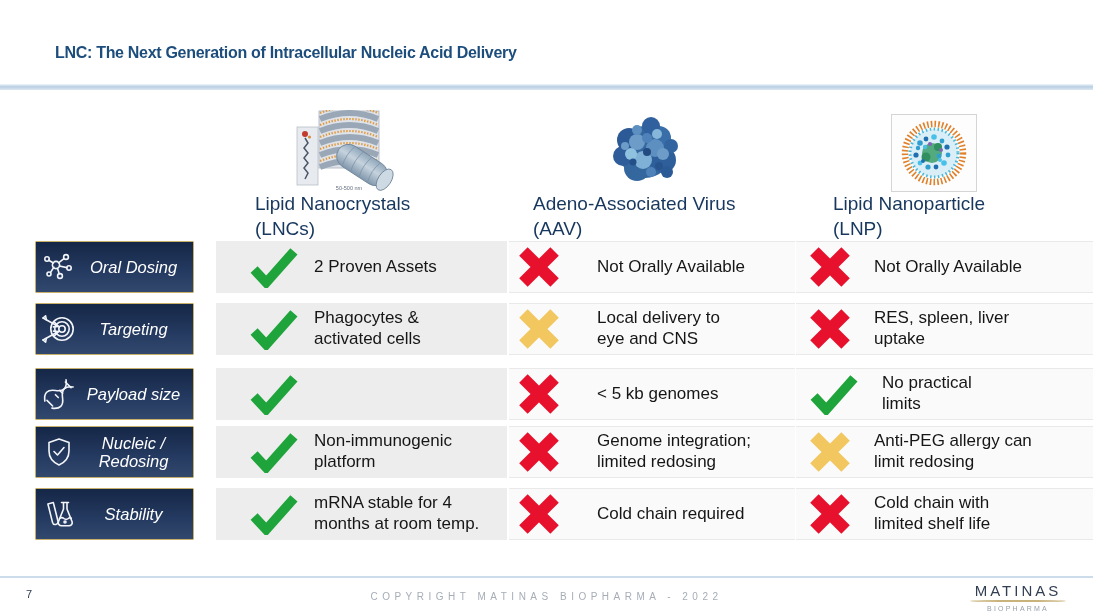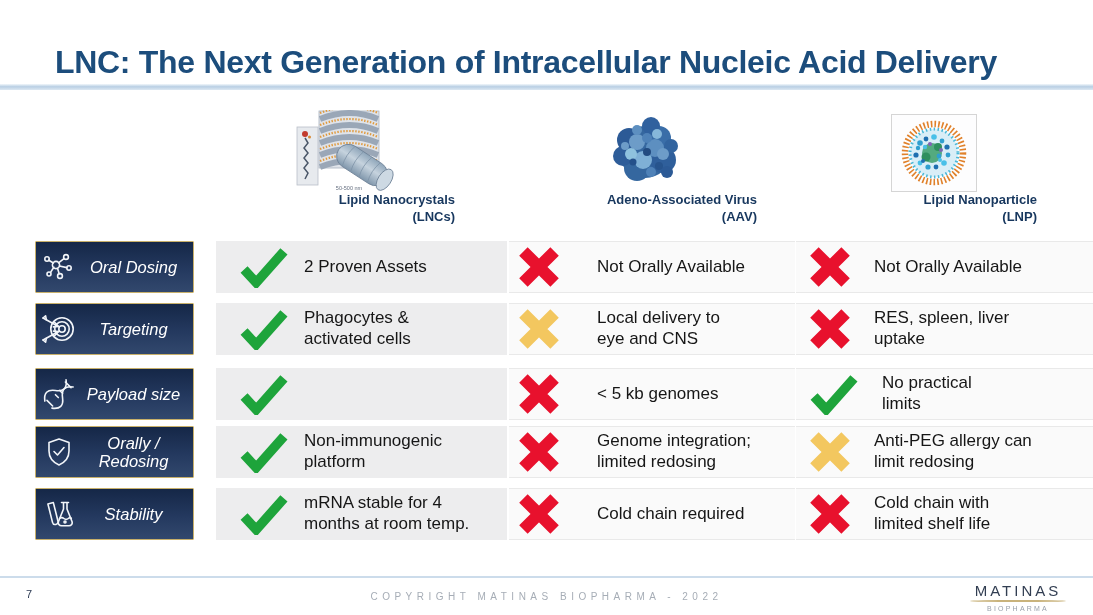--- a/index.html
+++ b/index.html
@@ -1,47 +1,47 @@
 <!DOCTYPE html>
 <html><head>
 <meta charset="utf-8">
 <style>
   html,body{margin:0;padding:0;background:#fff;}
   .slide{position:relative;width:1093px;height:615px;background:#ffffff;overflow:hidden;
          font-family:"Liberation Sans",sans-serif;}
 
   
-  .title{position:absolute;left:55px;top:44px;font-size:32px;font-weight:700;
+  .title{position:absolute;left:55px;top:44px;font-size:16px;font-weight:700;
          color:#1c4d7c;letter-spacing:-0.3px;white-space:nowrap;}
   .title-rule{position:absolute;left:0;top:84px;width:1093px;height:6px;
          background:linear-gradient(180deg,#f2f7fb 0%,#b9cfe4 45%,#dce8f2 100%);}
 
   
   .col-image{position:absolute;}
   #img-lnc{left:296px;top:110px;}
   #img-aav{left:607px;top:112px;}
   #img-lnp{left:891px;top:114px;}
-  .col-title{position:absolute;top:191px;text-align:right;font-weight:700;
-         font-size:13px;color:#17375e;line-height:1.32;}
+  .col-title{position:absolute;top:191px;text-align:left;font-weight:400;
+         font-size:19px;color:#17375e;line-height:1.32;}
   #title-lnc{left:255px;width:200px;}
   #title-aav{left:533px;width:224px;}
   #title-lnp{left:833px;width:204px;}
 
   
   .row{position:absolute;left:0;width:1093px;height:52px;}
   .row-label{position:absolute;left:35px;top:0;width:157px;height:50px;
          border:1px solid #c8b06a;border-radius:1px;
          background:linear-gradient(180deg,#152747 0%,#24395f 55%,#32486d 100%);
          display:flex;align-items:center;color:#fff;font-size:16.5px;}
   .row-label .licon{flex:0 0 42px;display:flex;justify-content:center;margin-left:2px;}
   .row-label .ltext{flex:1;text-align:center;line-height:1.12;padding-right:6px;
          white-space:pre-line;font-style:italic;}
 
   .cell{position:absolute;top:0;height:52px;display:flex;align-items:center;box-sizing:border-box;}
-  .cell.lnc{left:216px;width:291px;background:#ededee;padding-left:22px;}
+  .cell.lnc{left:216px;width:291px;background:#ededee;padding-left:32px;}
   .cell.aav{left:509px;width:286px;background:#fafafa;padding-left:8px;
             border-top:1px solid #e9e9e9;border-bottom:1px solid #e9e9e9;}
   .cell.lnp{left:796px;width:297px;background:#fafafa;padding-left:12px;
             border-top:1px solid #e9e9e9;border-bottom:1px solid #e9e9e9;}
   .cell .text{font-size:17px;color:#161616;line-height:1.22;white-space:pre-line;}
   .cell.lnc .text{margin-left:14px;}
   .cell.aav .text{margin-left:36px;}
   .cell.lnp .text{margin-left:22px;}
 
   .mark{flex:0 0 auto;display:flex;align-items:center;}
@@ -309,21 +309,21 @@
   </div>
 
   <div class="row" style="top:426px">
     <div class="row-label">
       <span class="licon">
         <svg width="32" height="32" viewBox="0 0 32 32" class="lineart">
           <path d="M16 3 L26 6.5 L26 15 C26 22.5 21.5 26.5 16 29 C10.5 26.5 6 22.5 6 15 L6 6.5 Z"></path>
           <polyline points="11,15.5 14.5,19 21,11.5"></polyline>
         </svg>
       </span>
-      <span class="ltext">Orally /
+      <span class="ltext">Nucleic /
 Redosing</span>
     </div>
     <div class="cell lnc">
       <span class="mark" data-mark="check">
         <svg class="check" width="52" height="42" viewBox="0 0 60 48">
             <path d="M7 27 L21 42 L53 6" stroke="currentColor" stroke-width="11" fill="none"></path>
           </svg>
 
       </span>
       <span class="text">Non-immunogenic

